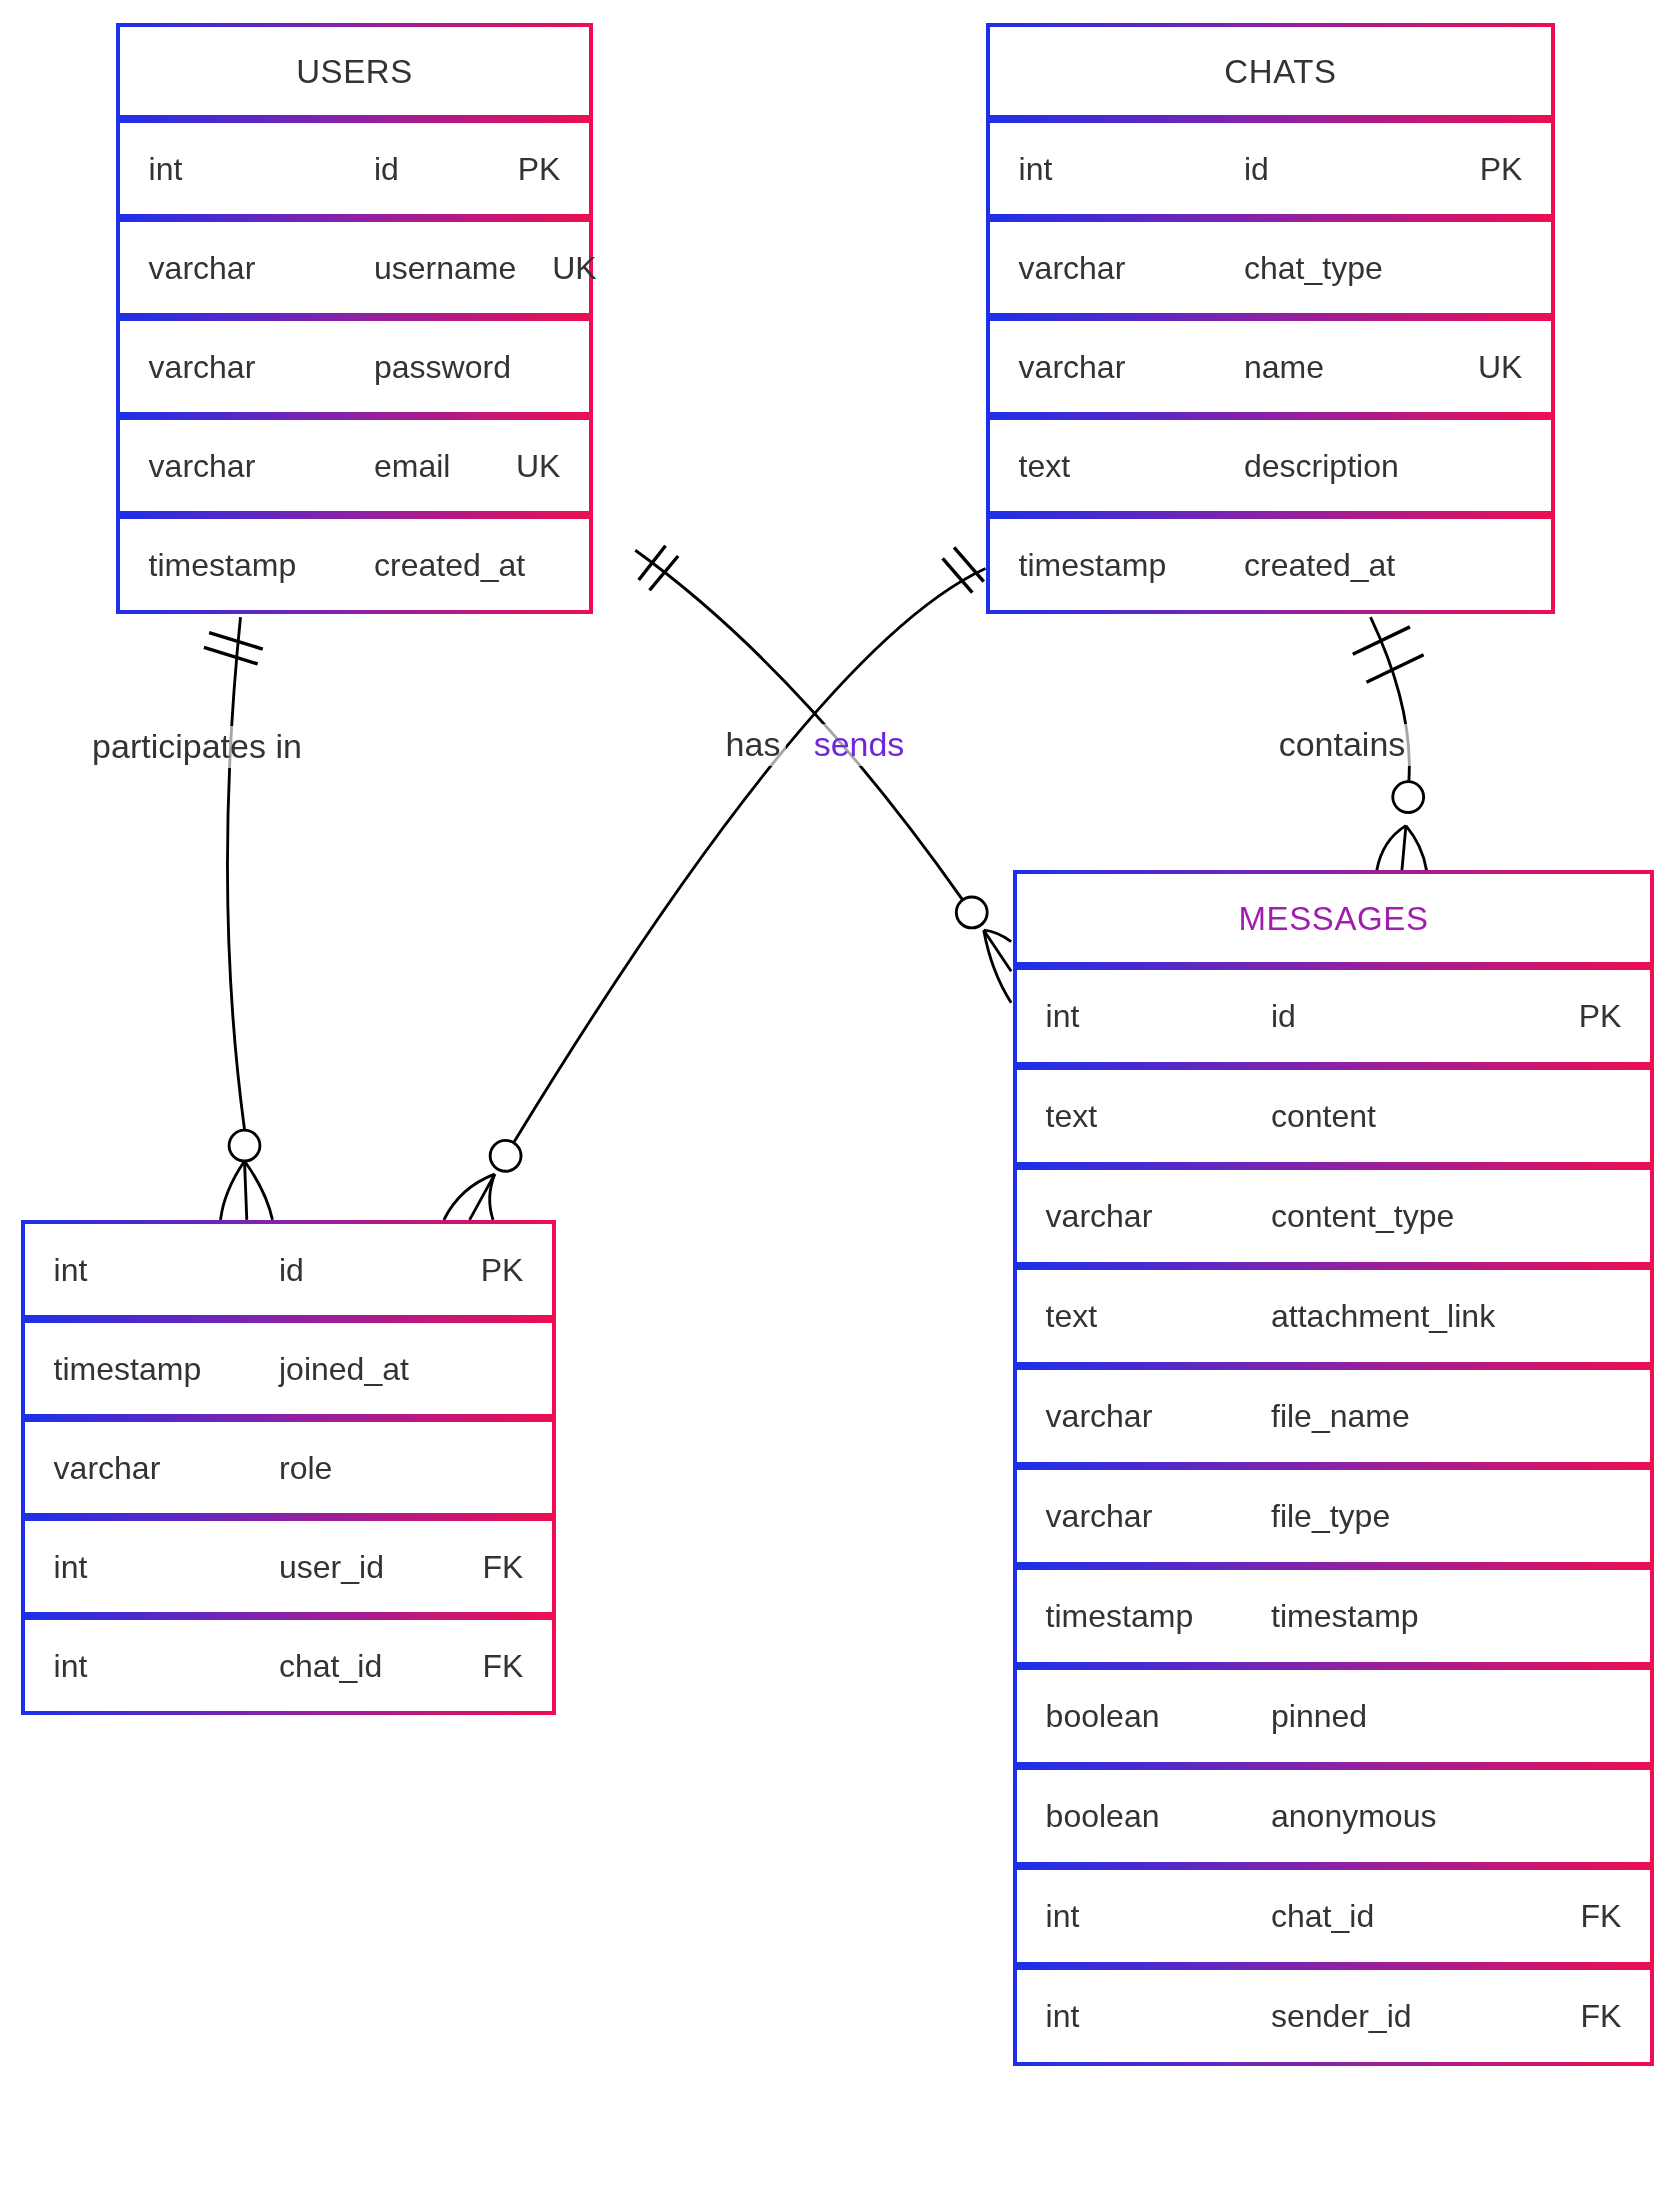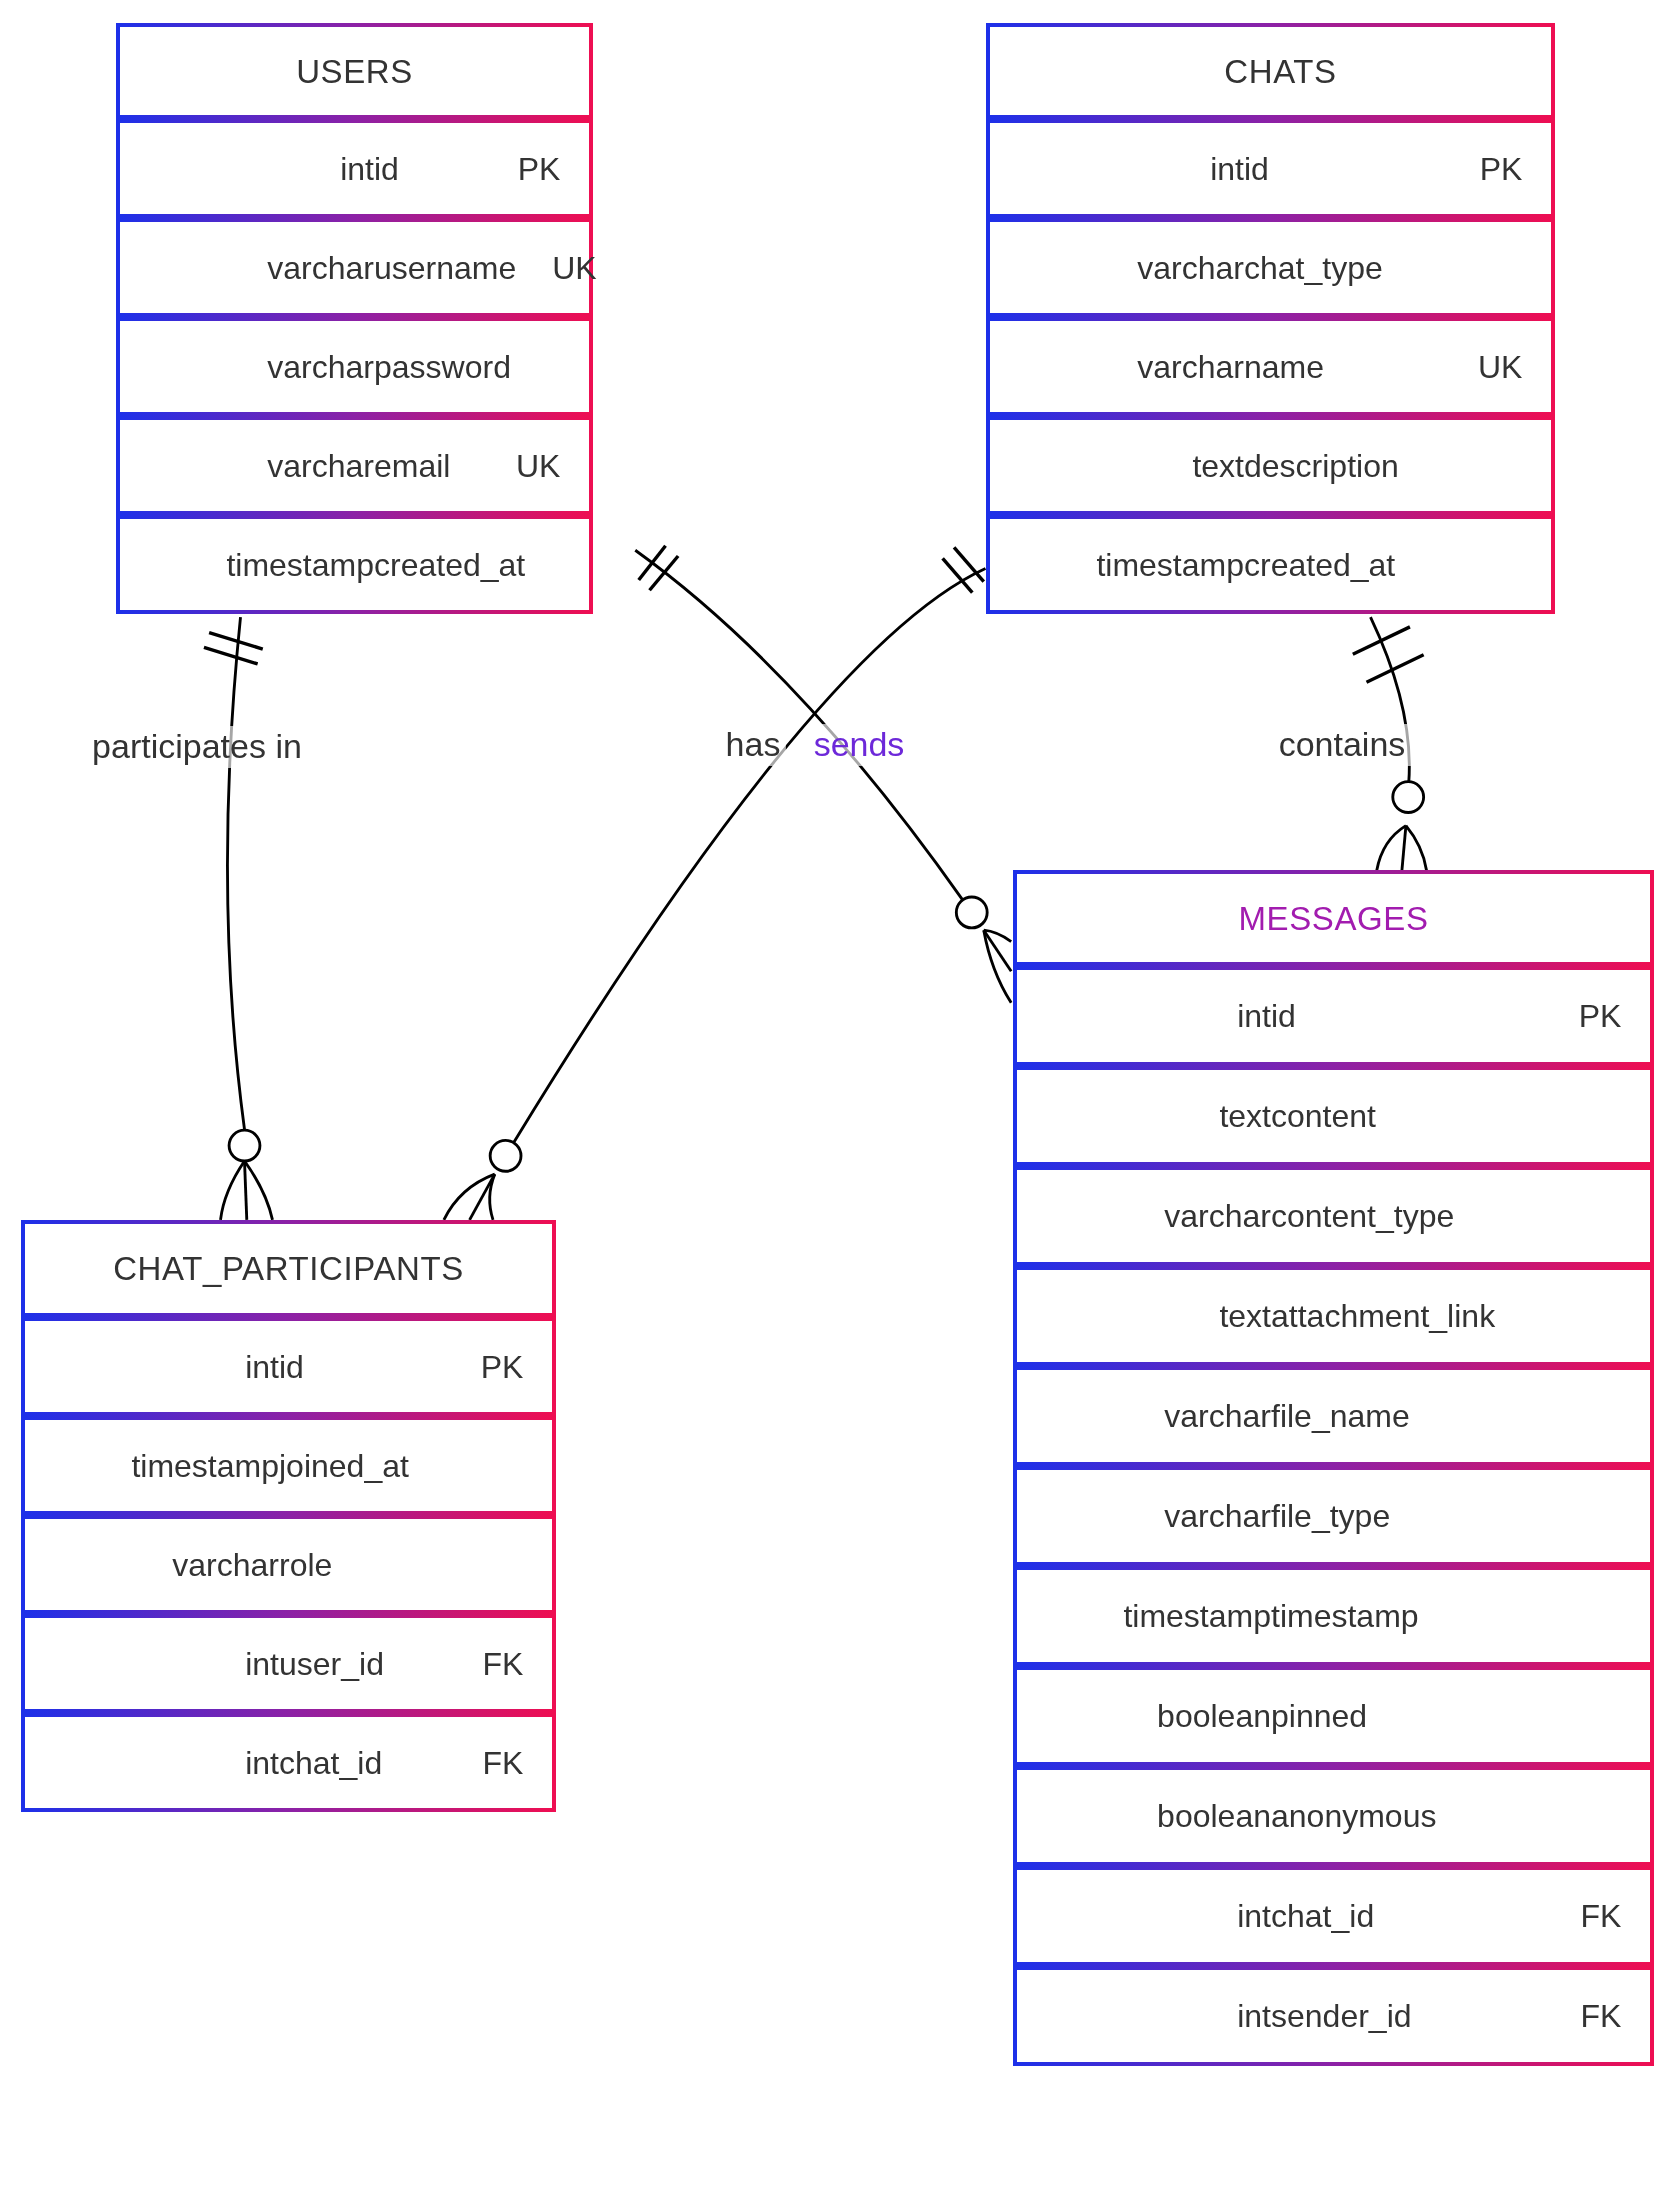--- a/index.html
+++ b/index.html
@@ -10,21 +10,21 @@
   .ent-header,.ent-row{
     box-sizing:border-box;
     border:4px solid #888;
     background:#ffffff;
     display:flex;align-items:center;
     color:#333333;
     font-size:32px;
     line-height:1;
   }
   .ent-header{justify-content:center;font-size:33px;letter-spacing:0.6px;}
-  .attr-type{width:254px;padding-left:28.6px;box-sizing:border-box;flex-shrink:0;text-align:right;}
+  .attr-type{width:254px;padding-left:28.6px;box-sizing:border-box;flex-shrink:0;}
   .attr-name{flex:1;}
   .attr-key{width:109px;padding-right:28.6px;text-align:right;box-sizing:border-box;flex-shrink:0;}
   .rel-label{
     position:absolute;transform:translate(-50%,-50%);
     background:rgba(255,255,255,0.65);
     color:#333333;font-size:34px;line-height:1.1;
     padding:2.3px 5.7px;white-space:nowrap;
   }
   .edge-line{stroke:#000000;stroke-width:5px;fill:none;}
   .tick-line{stroke:#000000;stroke-width:6px;}
@@ -116,21 +116,20 @@
           <span class="attr-name">description</span>
           <span class="attr-key"></span>
         </div>
         <div class="ent-row" style="height: 99px; border-image: linear-gradient(90deg, rgb(29, 48, 233) 0%, rgb(140, 33, 166) 50%, rgb(238, 14, 82) 100%) 1 / 1 / 0 stretch; color: rgb(51, 51, 51);">
           <span class="attr-type">timestamp</span>
           <span class="attr-name">created_at</span>
           <span class="attr-key"></span>
         </div>
       </div>
       <div class="entity" style="left: 21px; top: 1220px; width: 535px;">
-        <div class="ent-header" style="height: 97px; border-image: linear-gradient(90deg, rgb(29, 48, 233) 0%, rgb(140, 33, 166) 50%, rgb(238, 14, 82) 100%) 1 / 1 / 0 stretch; color: rgb(51, 51, 51);">CHAT_PARTICIPANTS</div>
         <div class="ent-row" style="height: 99px; border-image: linear-gradient(90deg, rgb(29, 48, 233) 0%, rgb(140, 33, 166) 50%, rgb(238, 14, 82) 100%) 1 / 1 / 0 stretch; color: rgb(51, 51, 51);">
           <span class="attr-type">int</span>
           <span class="attr-name">id</span>
           <span class="attr-key">PK</span>
         </div>
         <div class="ent-row" style="height: 99px; border-image: linear-gradient(90deg, rgb(29, 48, 233) 0%, rgb(140, 33, 166) 50%, rgb(238, 14, 82) 100%) 1 / 1 / 0 stretch; color: rgb(51, 51, 51);">
           <span class="attr-type">timestamp</span>
           <span class="attr-name">joined_at</span>
           <span class="attr-key"></span>
         </div>

